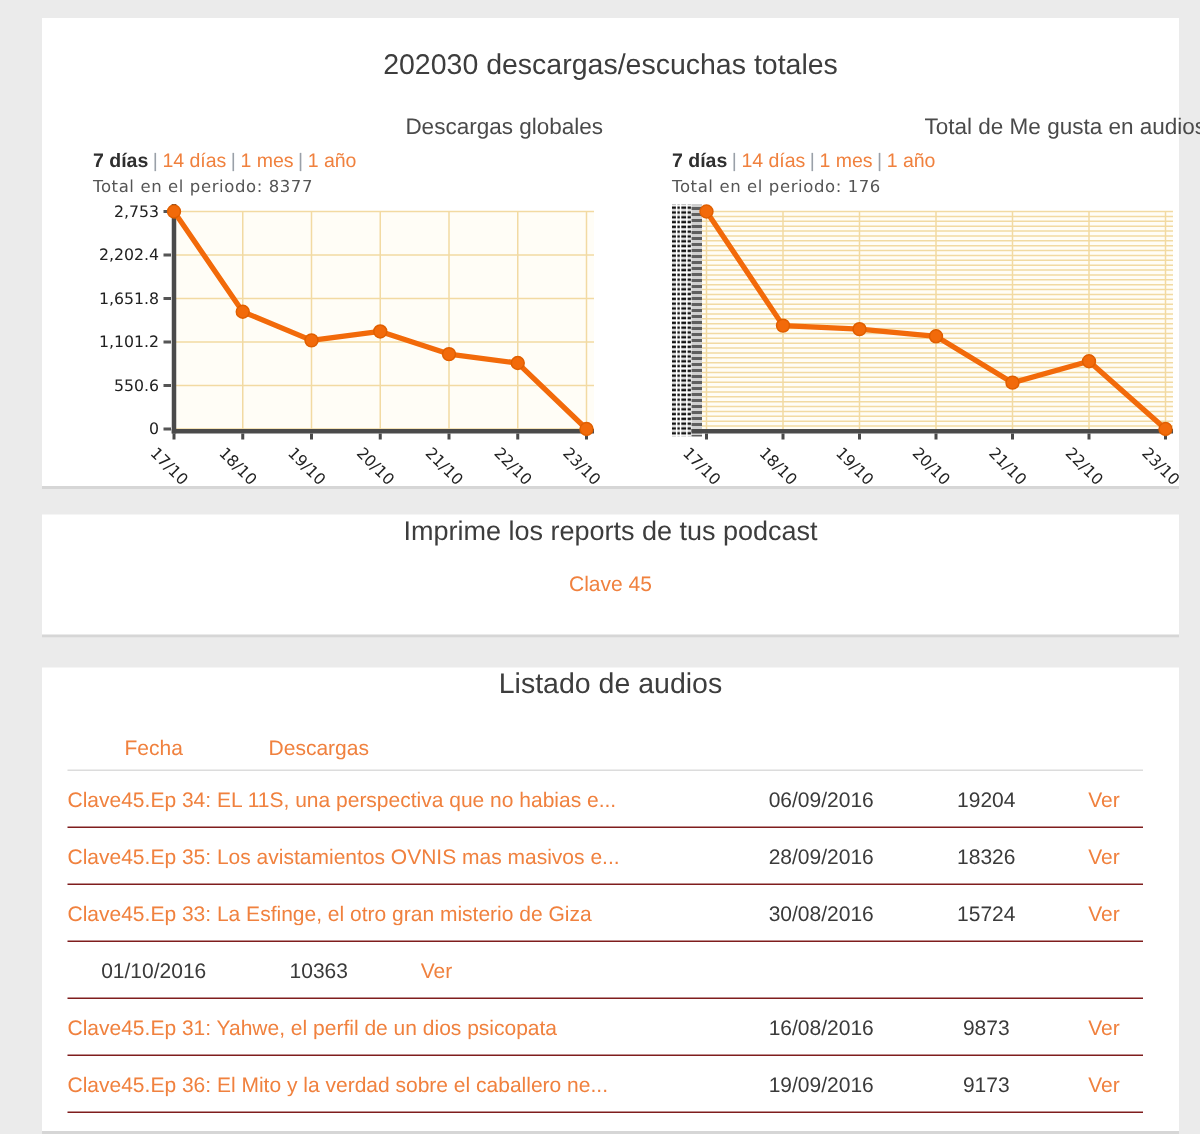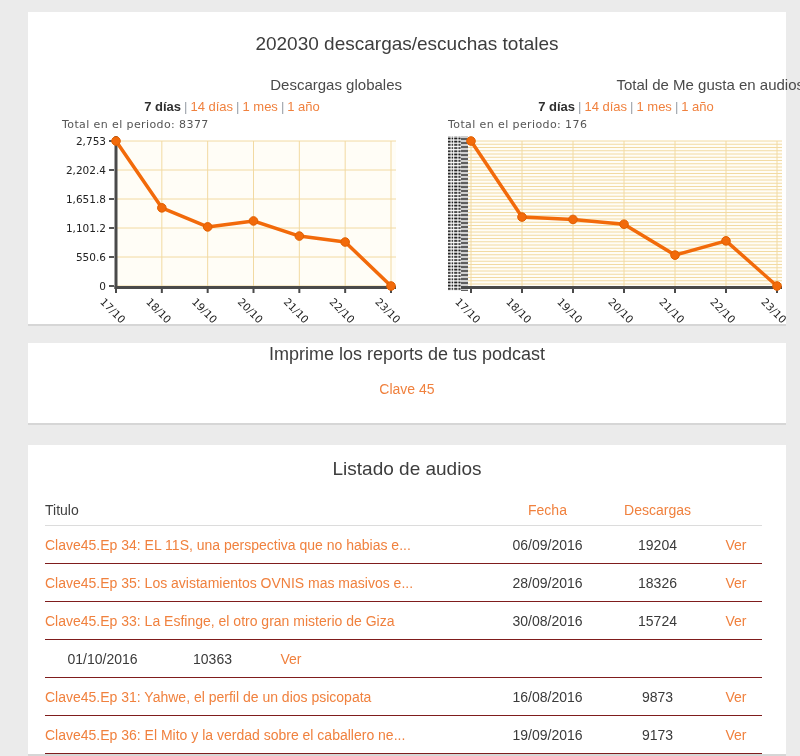--- a/index.html
+++ b/index.html
@@ -10,29 +10,29 @@
     -webkit-font-smoothing:antialiased;
   }
   .card{
     background:#FFFFFF;
     margin-left:28px;width:758px;
     border-bottom:2px solid #D6D6D6;
     box-sizing:border-box;
   }
   #card-charts{margin-top:12px;height:314px;padding-top:21px;}
   #card-reports{margin-top:17px;height:82px;}
-  #card-list{margin-top:20px;height:311px;padding-top:12px;overflow:hidden;}
+  #card-list{margin-top:20px;height:311px;padding-top:0;overflow:hidden;}
 
   .main-title{margin:0 0 0 0;font-size:19px;font-weight:400;color:#3D3D3D;text-align:center;line-height:22px;}
 
   .charts-row{display:flex;margin-top:12px;}
   .chart-block.left{margin-left:34px;width:340px;}
   .chart-block.right{margin-left:46px;width:356px;}
   .chart-title{font-size:15px;color:#4A4A4A;margin:8px 0 4px 0;height:20px;line-height:20px;font-weight:400;text-align:right;}
-  .period-row{text-align:center;font-size:13px;height:16px;line-height:16px;}
+  .period-row{text-align:left;font-size:13px;height:16px;line-height:16px;}
   .period-active{font-weight:700;color:#2F2F2F;}
   .period-link{color:#F0813E;text-decoration:none;cursor:pointer;}
   .period-sep{color:#9AA0A8;padding:0 3px;}
   .total-row{font-size:11px;color:#555555;font-family:"DejaVu Sans",sans-serif;margin-top:3px;height:14px;letter-spacing:.4px;}
   svg.chart{display:block;margin-top:2px;}
 
   .reports-title{margin:0;font-size:18px;font-weight:400;color:#3D3D3D;text-align:center;line-height:22px;}
   .reports-links{display:flex;margin-top:16px;}
   .reports-links a{flex:1;text-align:center;color:#F0813E;font-size:14px;text-decoration:none;cursor:pointer;}
 
@@ -218,21 +218,20 @@
   <h2 class="reports-title">Imprime los reports de tus podcast</h2>
   <div class="reports-links">
     <a>Clave 45</a>
   </div>
 </div>
 
 <div class="card" id="card-list">
   <h2 class="list-title">Listado de audios</h2>
   <div class="audio-table">
     <div class="thead">
-      <div class="c-title">Titulo</div>
       <div class="c-date">Fecha</div>
       <div class="c-dl">Descargas</div>
       <div class="c-ver"></div>
     </div>
     <div id="tbody">
         <div class="trow">
           <a class="c-title">Clave45.Ep 34: EL 11S, una perspectiva que no habias e...</a>
           <div class="c-date">06/09/2016</div>
           <div class="c-dl">19204</div>
           <a class="c-ver">Ver</a>

